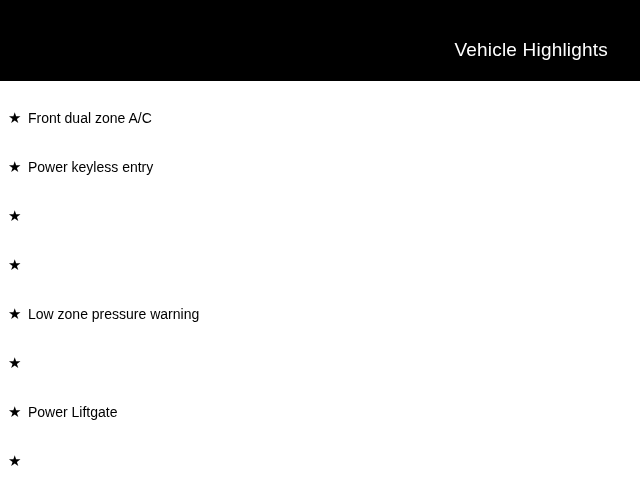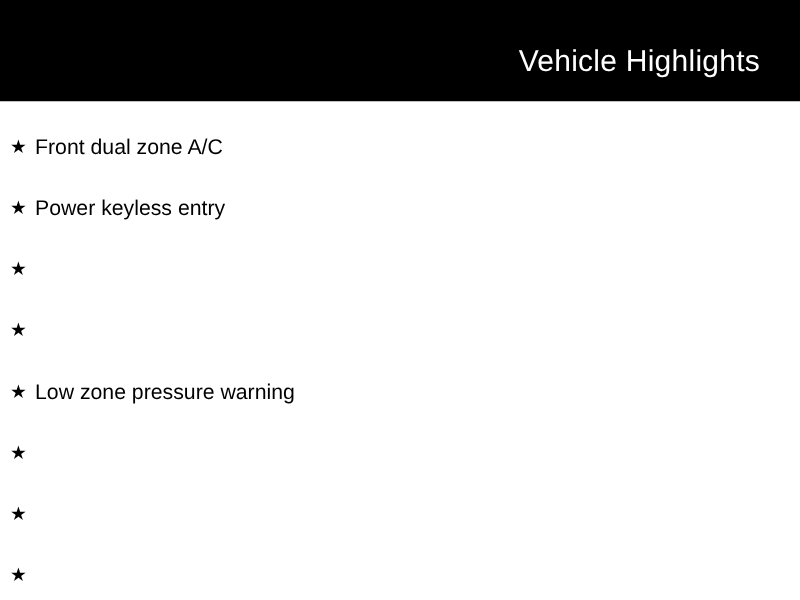--- a/index.html
+++ b/index.html
@@ -24,21 +24,21 @@
     width: 640px;
     height: 81px;
     background: #000000;
     display: flex;
     align-items: center;
     justify-content: flex-end;
     padding-right: 32px;
   }
   .header-title {
     color: #ffffff;
-    font-size: 24px;
+    font-size: 19px;
     letter-spacing: 0.2px;
     line-height: 1;
     padding-top: 18px;
   }
   .highlights {
     list-style: none;
     margin: 0;
     padding: 0;
     padding-top: 12px;
   }
@@ -51,21 +51,21 @@
   .bullet-star {
     width: 20px;
     flex: 0 0 20px;
     color: #000000;
     font-size: 15px;
     line-height: 1;
     text-align: left;
   }
   .item-label {
     color: #000000;
-    font-size: 17px;
+    font-size: 14px;
     line-height: 1;
   }
 </style>
 </head>
 <body>
 
 <div class="page">
 
   <div class="header">
     <div class="header-title">Vehicle Highlights</div>
@@ -88,19 +88,20 @@
     </li>
     <li class="highlight-item">
       <span class="bullet-star">★</span>
       <span class="item-label">Low zone pressure warning</span>
     </li>
     <li class="highlight-item">
       <span class="bullet-star">★</span>
     </li>
     <li class="highlight-item">
       <span class="bullet-star">★</span>
+      <span class="item-label">Power Liftgate</span>
     </li>
     <li class="highlight-item">
       <span class="bullet-star">★</span>
     </li>
   </ul>
 
 </div>
 
 </body></html>

